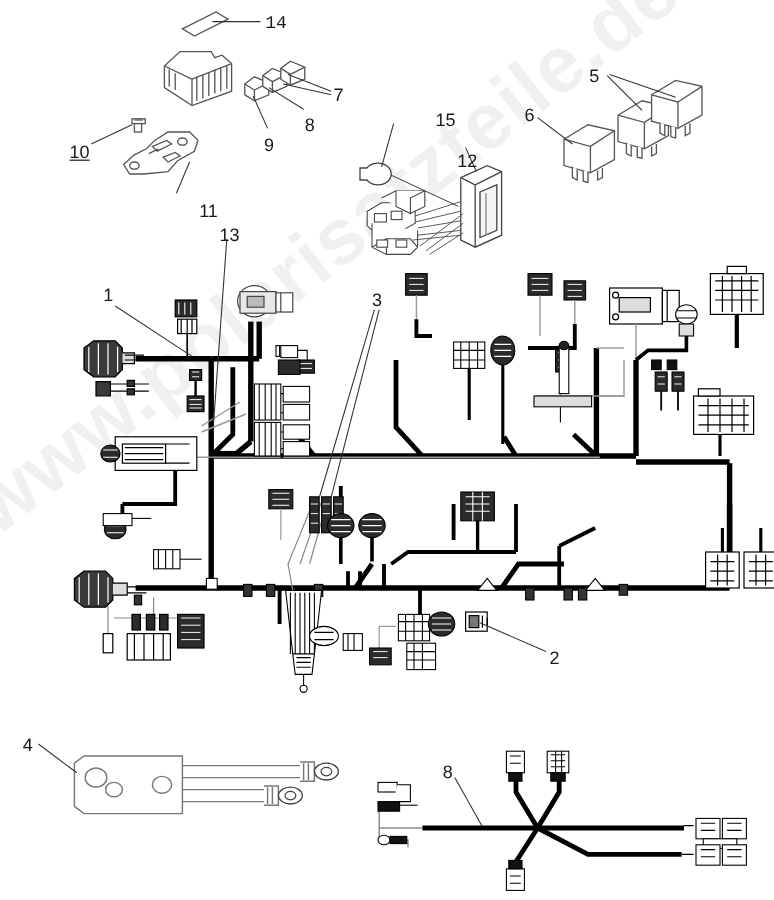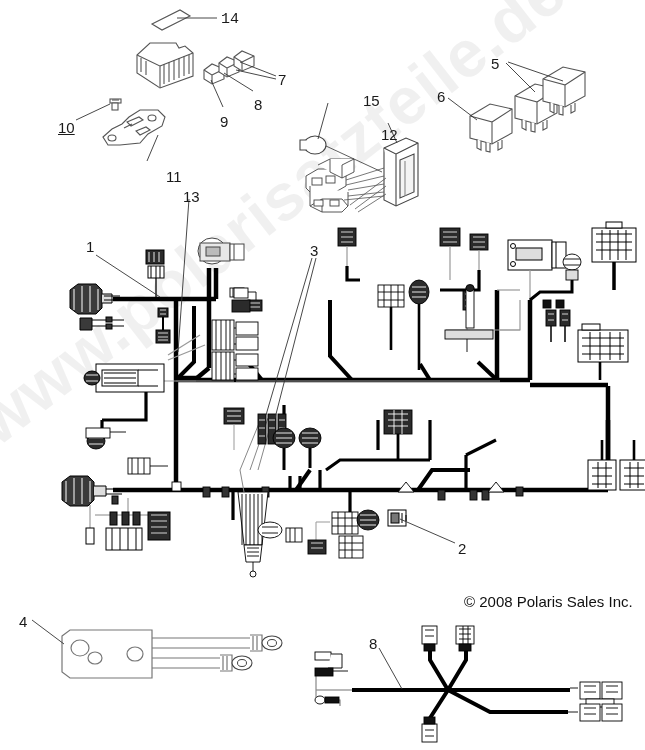--- a/index.html
+++ b/index.html
@@ -661,15 +661,14 @@
   <div class="callout" style="left:254px; top:97px;">8</div>
   <div class="callout" style="left:220px; top:114px;">9</div>
   <div class="callout" style="left:58px;  top:120px;text-decoration:underline;">10</div>
   <div class="callout" style="left:142px; top:169px;margin-left:24px;">11</div>
   <div class="callout" style="left:381px; top:127px;">12</div>
   <div class="callout" style="left:183px; top:189px;">13</div>
   <div class="callout" style="left:221px; top:12px;font-family:Liberation Mono, monospace;">14</div>
   <div class="callout" style="left:327px; top:93px;margin-left:36px;">15</div>
   <div class="callout" style="left:369px; top:636px;">8</div>
 
-  <div id="copyright">© 2008 Polaris Sales Inc.</div>
 
 </div>
 
 </body></html>

